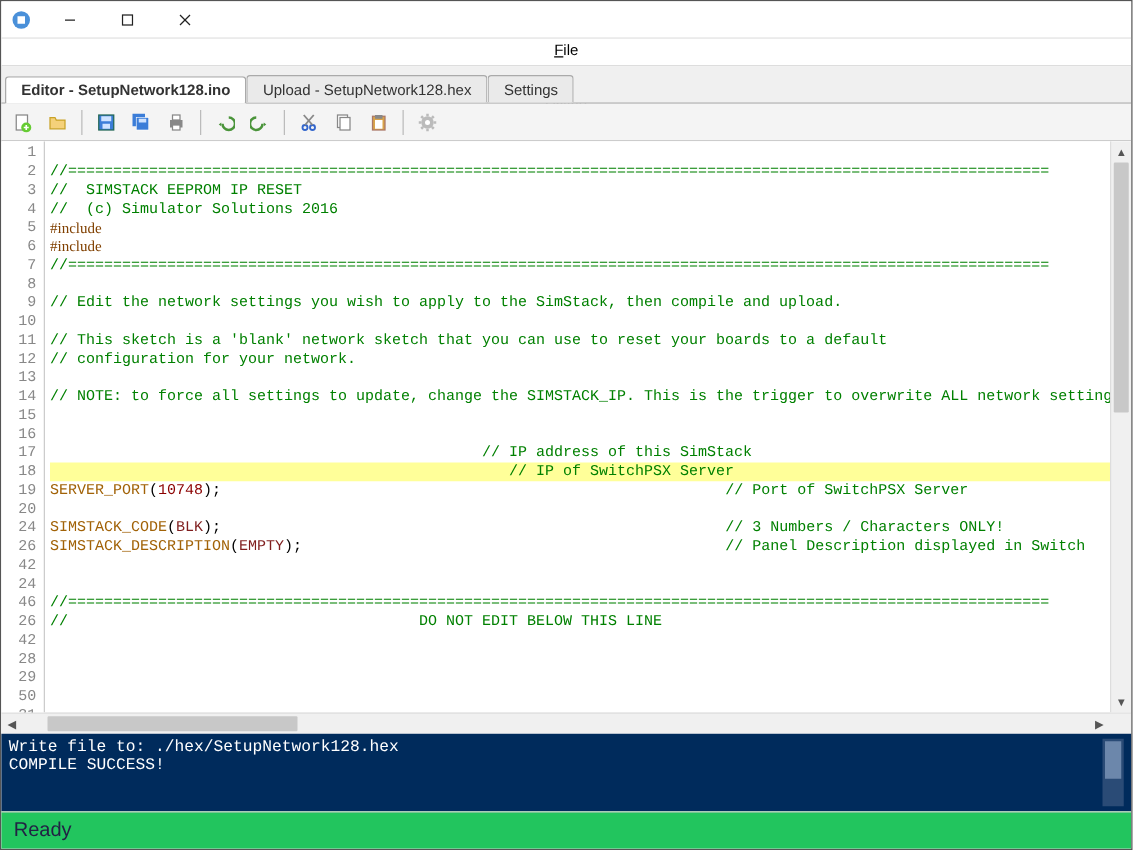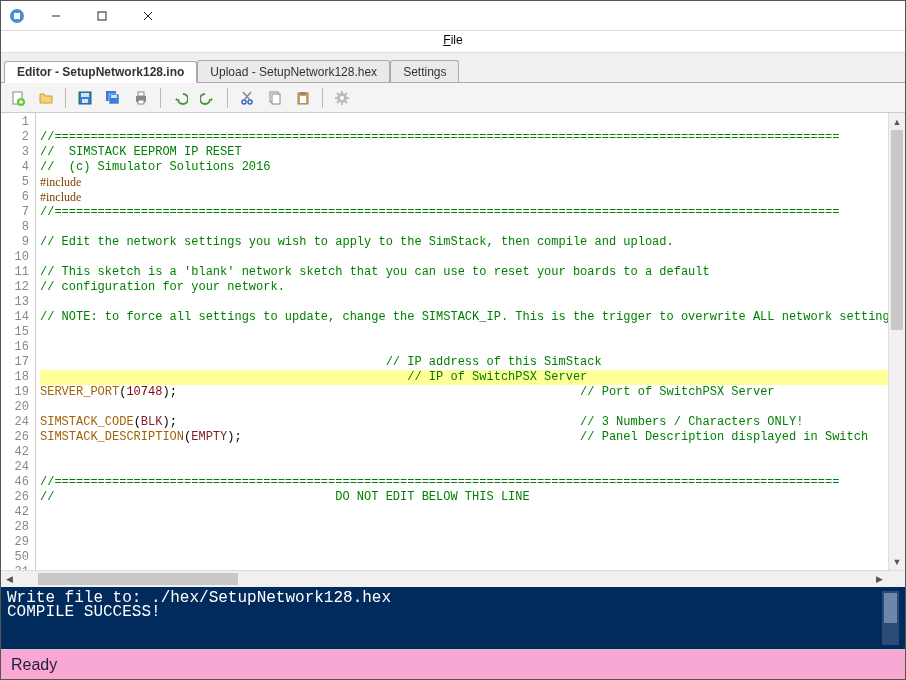--- a/index.html
+++ b/index.html
@@ -34,25 +34,25 @@
   .c-ident   { color: #7f1d1d; }
   .vscroll { width: 17px; background: #f0f0f0; border-left: 1px solid #ddd; display:flex; flex-direction:column; }
   .vscroll .arrow { height: 17px; display:flex; align-items:center; justify-content:center; color:#555; font-size:9px; }
   .vscroll .track { flex:1; position:relative; }
   .vscroll .thumb { position:absolute; top:0; left:2px; right:2px; height:200px; background:#c8c8c8; border-radius:1px; }
   .hscroll-row { height: 17px; display: flex; background: #f0f0f0; border-top: 1px solid #ddd; }
   .hscroll-row .arrow { width: 17px; display:flex; align-items:center; justify-content:center; color:#555; font-size:9px; }
   .hscroll-row .track { flex:1; position:relative; }
   .hscroll-row .thumb { position:absolute; left:20px; top:2px; bottom:2px; width:200px; background:#c8c8c8; border-radius:1px; }
   .hscroll-row .corner { width: 17px; background: #f0f0f0; }
-  .console { height: 62px; background: #002b5c; color: #fff; font-family: Consolas, "Courier New", monospace; font-size: 16px; padding: 4px 6px; display:flex; }
+  .console { height: 62px; background: #002b5c; color: #fff; font-family: Consolas, "Courier New", monospace; font-size: 13px; padding: 4px 6px; display:flex; }
   .console .ctext { flex:1; white-space: pre; line-height: 14px; }
   .console .cv { width:17px; background:#2a4b76; position:relative; }
   .console .cv .th { position:absolute; top:2px; left:2px; right:2px; height:30px; background:#6c87ab; }
-  .statusbar { height: 30px; background: #f9a8d4; border-top: 1px solid #ccc; display: flex; align-items: center; padding: 0 10px; font-size: 16px; color: #224; }
+  .statusbar { height: 30px; background: #22c55e; border-top: 1px solid #ccc; display: flex; align-items: center; padding: 0 10px; font-size: 16px; color: #224; }
 </style>
 </head>
 <body>
 
 <div class="titlebar">
   <span class="app-icon">
     <svg width="16" height="16" viewBox="0 0 16 16">
         <circle cx="8" cy="8" r="7" fill="#4a90d9" stroke="#2a5" stroke-width="0"></circle>
         <rect x="5" y="5" width="6" height="6" fill="#fff"></rect>
       </svg>

